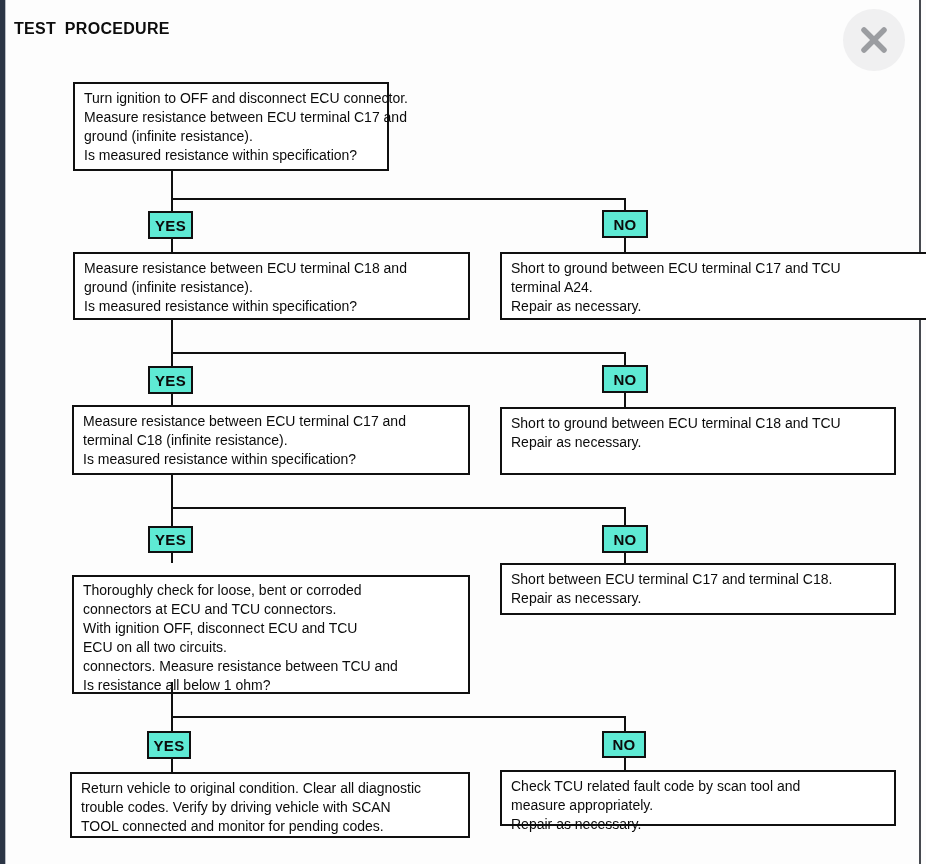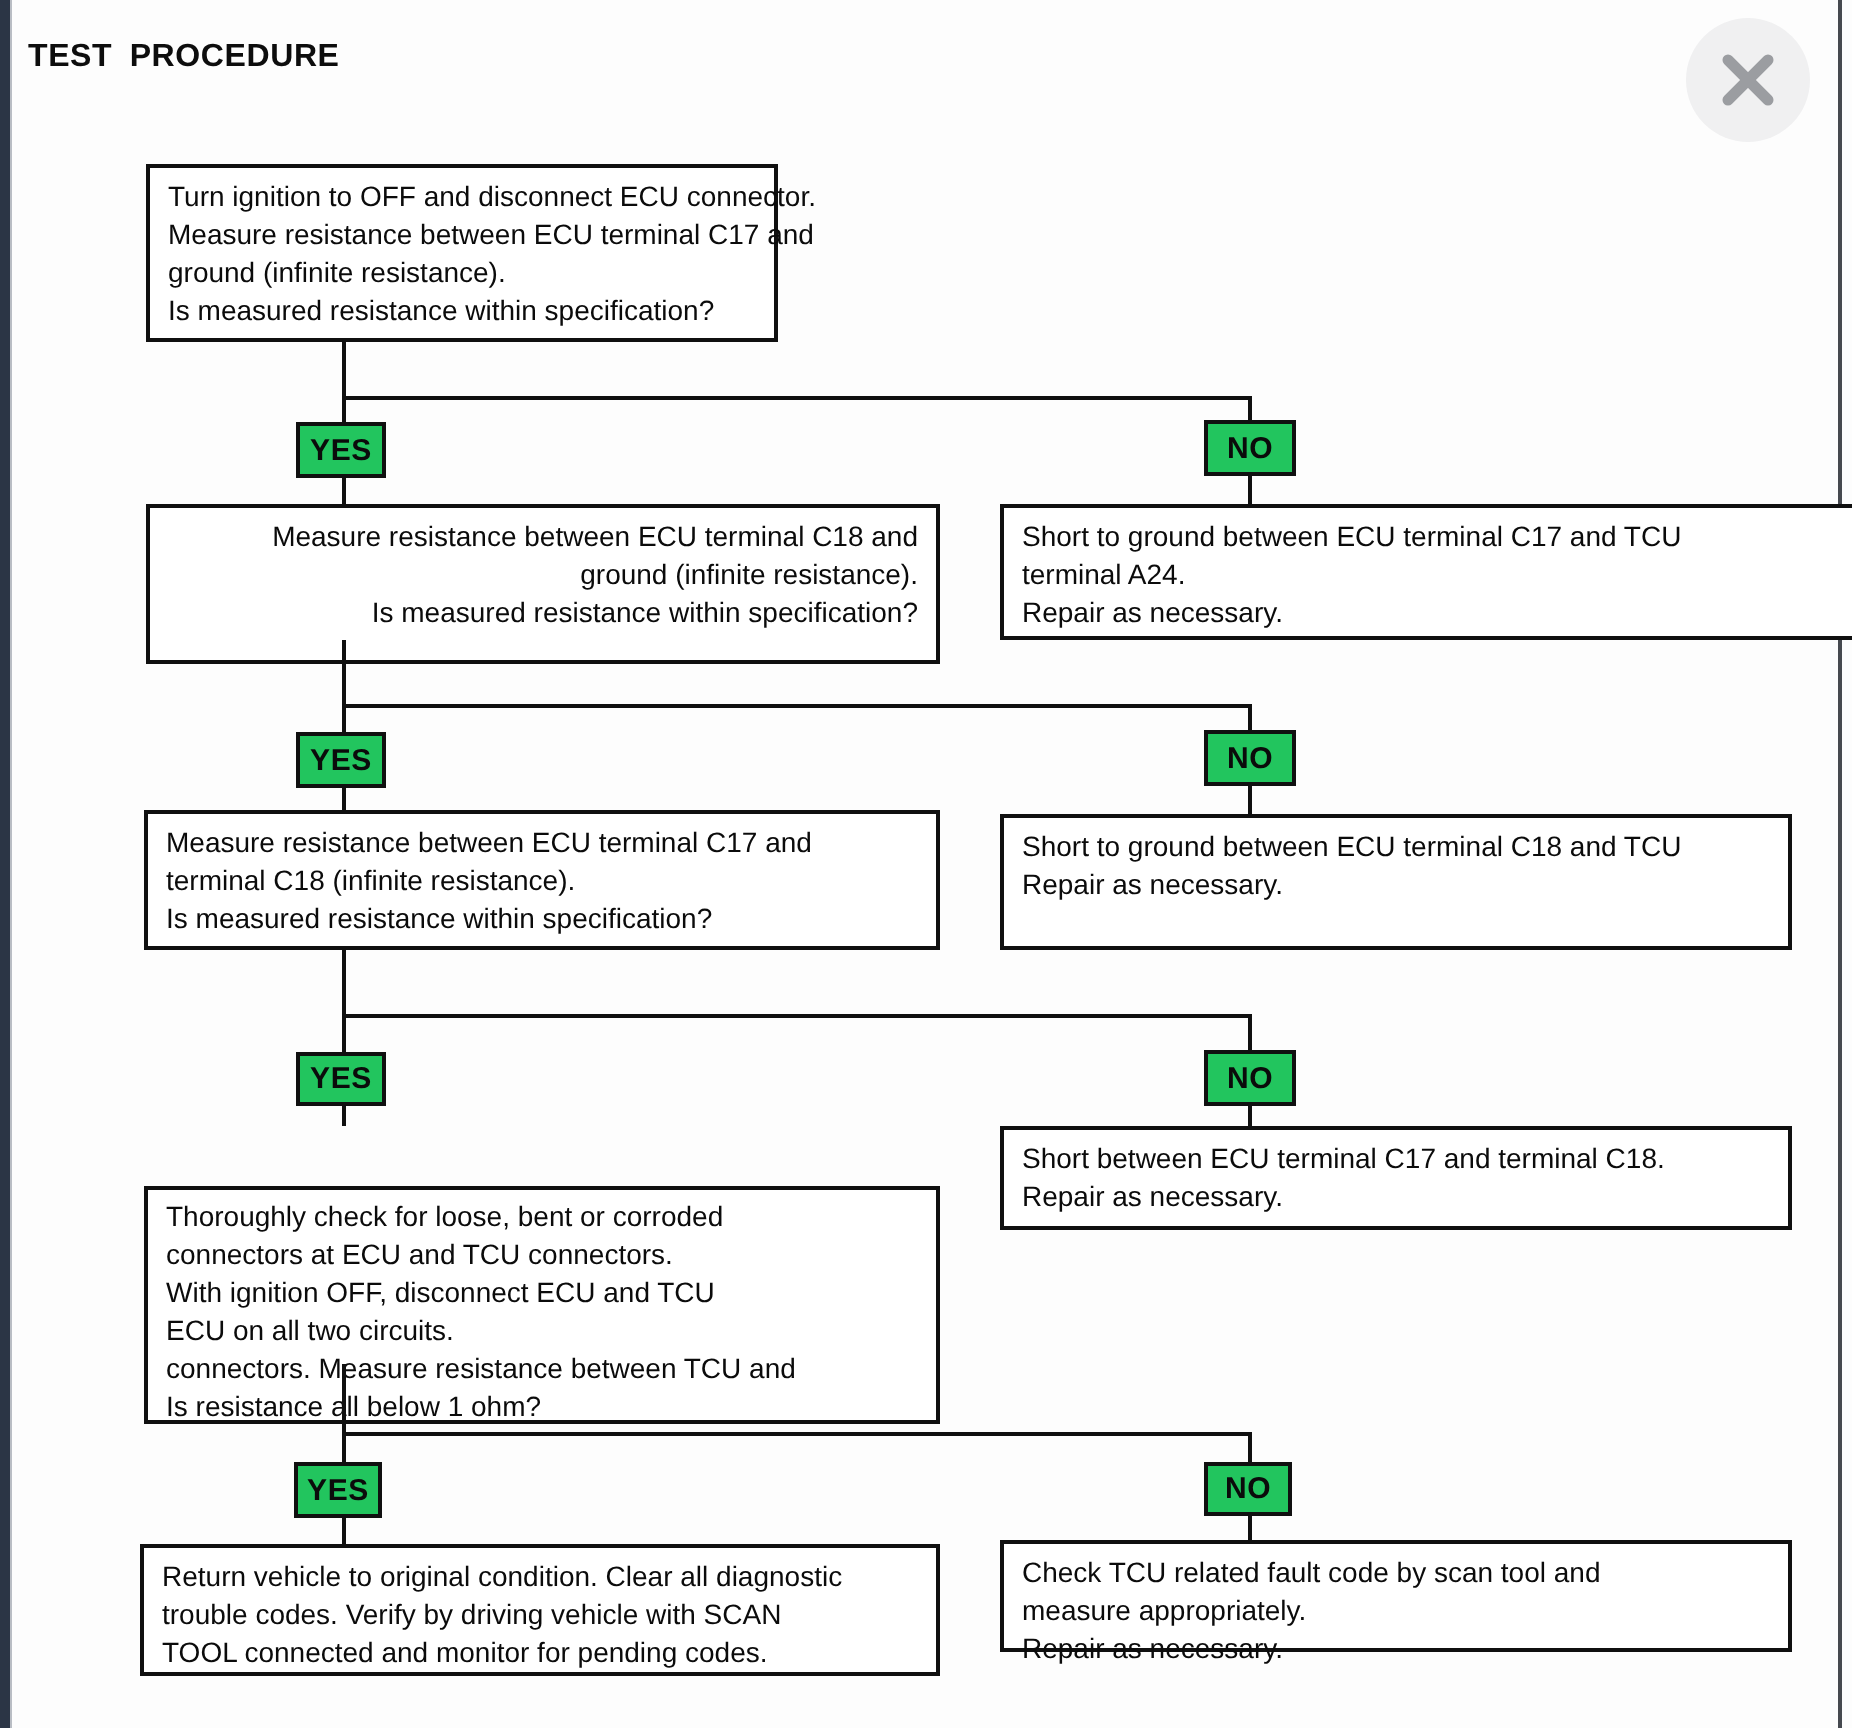--- a/index.html
+++ b/index.html
@@ -19,21 +19,21 @@
     position:absolute;left:843px;top:9px;width:62px;height:62px;border-radius:50%;
     background:#f0f0f1;border:none;display:flex;align-items:center;justify-content:center;
     cursor:pointer;padding:0;
   }
   .flow-box{
     position:absolute;box-sizing:border-box;border:2px solid #101010;background:#fff;
     padding:5px 9px 0 9px;font-size:14px;line-height:19px;white-space:nowrap;
   }
   .flow-box.dense{line-height:19px;padding-top:4px;}
   .label-box{
-    position:absolute;box-sizing:border-box;border:2px solid #101010;background:#22c55e;
+    position:absolute;box-sizing:border-box;border:2px solid #101010;background:#5eead4;
     display:flex;align-items:center;justify-content:center;
     font-size:15px;font-weight:700;letter-spacing:.3px;
   }
   .hline,.vline{position:absolute;background:#101010;}
   .hline{height:2px;}
   .vline{width:2px;}
   .line{display:block;}
 </style>
 </head>
 <body>
@@ -67,21 +67,21 @@
   <div class="label-box" style="left:148px;top:211px;width:45px;height:28px;">
     <span>YES</span>
   </div>
   <div class="label-box" style="left:602px;top:210px;width:46px;height:28px;">
     <span>NO</span>
   </div>
 
   <div class="vline" style="left:171px;top:239px;height:13px;"></div>
   <div class="vline" style="left:624px;top:238px;height:14px;"></div>
 
-  <div class="flow-box" style="left:73px;top:252px;width:397px;height:80px;text-align:right;">
+  <div class="flow-box" style="left:73px;top:252px;width:397px;height:68px;">
     <span class="line">Measure resistance between ECU terminal C18 and</span>
     <span class="line">ground (infinite resistance).</span>
     <span class="line">Is measured resistance within specification?</span>
   </div>
   <div class="flow-box" style="left:500px;top:252px;width:461px;height:68px;">
     <span class="line">Short to ground between ECU terminal C17 and TCU</span>
     <span class="line">terminal A24.</span>
     <span class="line">Repair as necessary.</span>
   </div>
 
@@ -116,21 +116,21 @@
   <div class="label-box" style="left:148px;top:526px;width:45px;height:27px;">
     <span>YES</span>
   </div>
   <div class="label-box" style="left:602px;top:525px;width:46px;height:28px;">
     <span>NO</span>
   </div>
 
   <div class="vline" style="left:171px;top:553px;height:10px;"></div>
   <div class="vline" style="left:624px;top:553px;height:10px;"></div>
 
-  <div class="flow-box dense" style="left:72px;top:593px;width:398px;height:119px;">
+  <div class="flow-box dense" style="left:72px;top:575px;width:398px;height:119px;">
     <span class="line">Thoroughly check for loose, bent or corroded</span>
     <span class="line">connectors at ECU and TCU connectors.</span>
     <span class="line">With ignition OFF, disconnect ECU and TCU</span>
     <span class="line">ECU on all two circuits.</span>
     <span class="line">connectors. Measure resistance between TCU and</span>
     <span class="line">Is resistance all below 1 ohm?</span>
   </div>
   <div class="flow-box" style="left:500px;top:563px;width:396px;height:52px;">
     <span class="line">Short between ECU terminal C17 and terminal C18.</span>
     <span class="line">Repair as necessary.</span>

